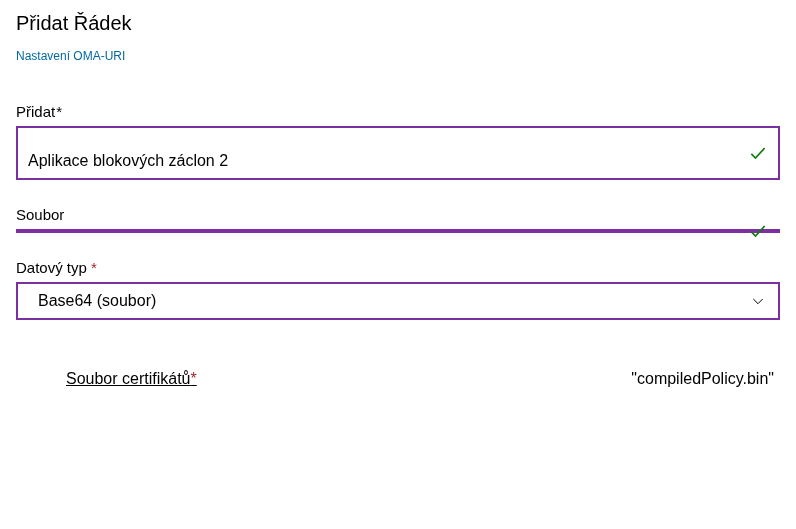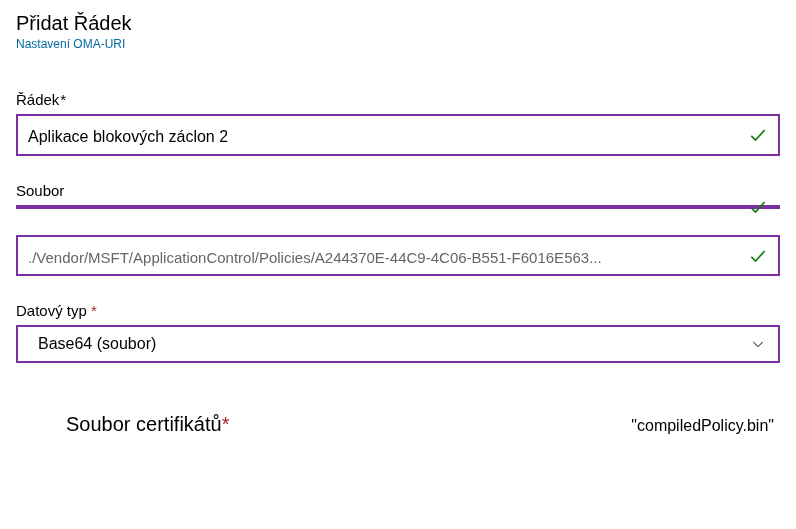--- a/index.html
+++ b/index.html
@@ -10,21 +10,21 @@
     body {
       font-family: 'Segoe UI', Tahoma, sans-serif;
       background: #ffffff;
       padding: 12px 16px;
       width: 796px;
     }
     .header-title {
       font-size: 20px;
       font-weight: 400;
       color: #000;
-      margin-bottom: 2px;
+      margin-bottom: 14px;
     }
     .header-subtitle {
       font-size: 12px;
       color: #0369a1;
       margin-bottom: 40px;
     }
     .field-group {
       margin-bottom: 26px;
     }
     .field-label {
@@ -46,21 +46,21 @@
       position: relative;
       border: 2px solid #7b2fa0;
       background: #fff;
       display: flex;
       align-items: center;
     }
     .text-input {
       width: 100%;
       border: none;
       outline: none;
-      padding: 12px 40px 8px 10px;
+      padding: 24px 40px 8px 10px;
       font-size: 16px;
       color: #000;
       background: transparent;
       font-family: inherit;
     }
     .text-input.grey {
       color: #666;
       font-size: 15px;
     }
     .check-icon {
@@ -101,41 +101,42 @@
       display: block;
     }
     .footer-row {
       display: flex;
       justify-content: space-between;
       align-items: baseline;
       margin-top: 50px;
       padding: 0 6px 0 50px;
     }
     .cert-label {
-      font-size: 20px;
+      font-size: 16px;
       color: #000;
+      text-decoration: underline;
     }
     .cert-label .ast {
       color: #a4262c;
     }
     .cert-value {
       font-size: 16px;
       color: #000;
     }
   </style>
 </head>
 <body>
 
 <div class="header">
   <h1 class="header-title">Přidat Řádek</h1>
   <div class="header-subtitle">Nastavení OMA-URI</div>
 </div>
 
 <div class="field-group">
-  <label class="field-label required">Řádek</label>
+  <label class="field-label required">Přidat</label>
   <div class="input-wrapper">
     <input type="text" class="text-input" value="Aplikace blokových záclon 2" style="">
     <span class="check-icon">
       <svg viewBox="0 0 24 24" fill="none" stroke="#107c10" stroke-width="2">
         <polyline points="4,13 9,18 20,6"></polyline>
       </svg>
     </span>
   </div>
 </div>
 
@@ -144,28 +145,20 @@
   <div class="input-wrapper">
     <span class="check-icon">
       <svg viewBox="0 0 24 24" fill="none" stroke="#107c10" stroke-width="2">
         <polyline points="4,13 9,18 20,6"></polyline>
       </svg>
     </span>
   </div>
 </div>
 
 <div class="field-group">
-  <div class="input-wrapper">
-    <input type="text" class="text-input grey" value="./Vendor/MSFT/ApplicationControl/Policies/A244370E-44C9-4C06-B551-F6016E563..." style="">
-    <span class="check-icon">
-      <svg viewBox="0 0 24 24" fill="none" stroke="#107c10" stroke-width="2">
-        <polyline points="4,13 9,18 20,6"></polyline>
-      </svg>
-    </span>
-  </div>
 </div>
 
 <div class="field-group">
   <label class="field-label required-red">Datový typ</label>
   <div class="select-wrapper">
     <div class="select-value">Base64 (soubor)</div>
     <span class="chevron-icon">
       <svg viewBox="0 0 24 24" fill="none" stroke="#000" stroke-width="1.5">
         <polyline points="5,9 12,16 19,9"></polyline>
       </svg>

